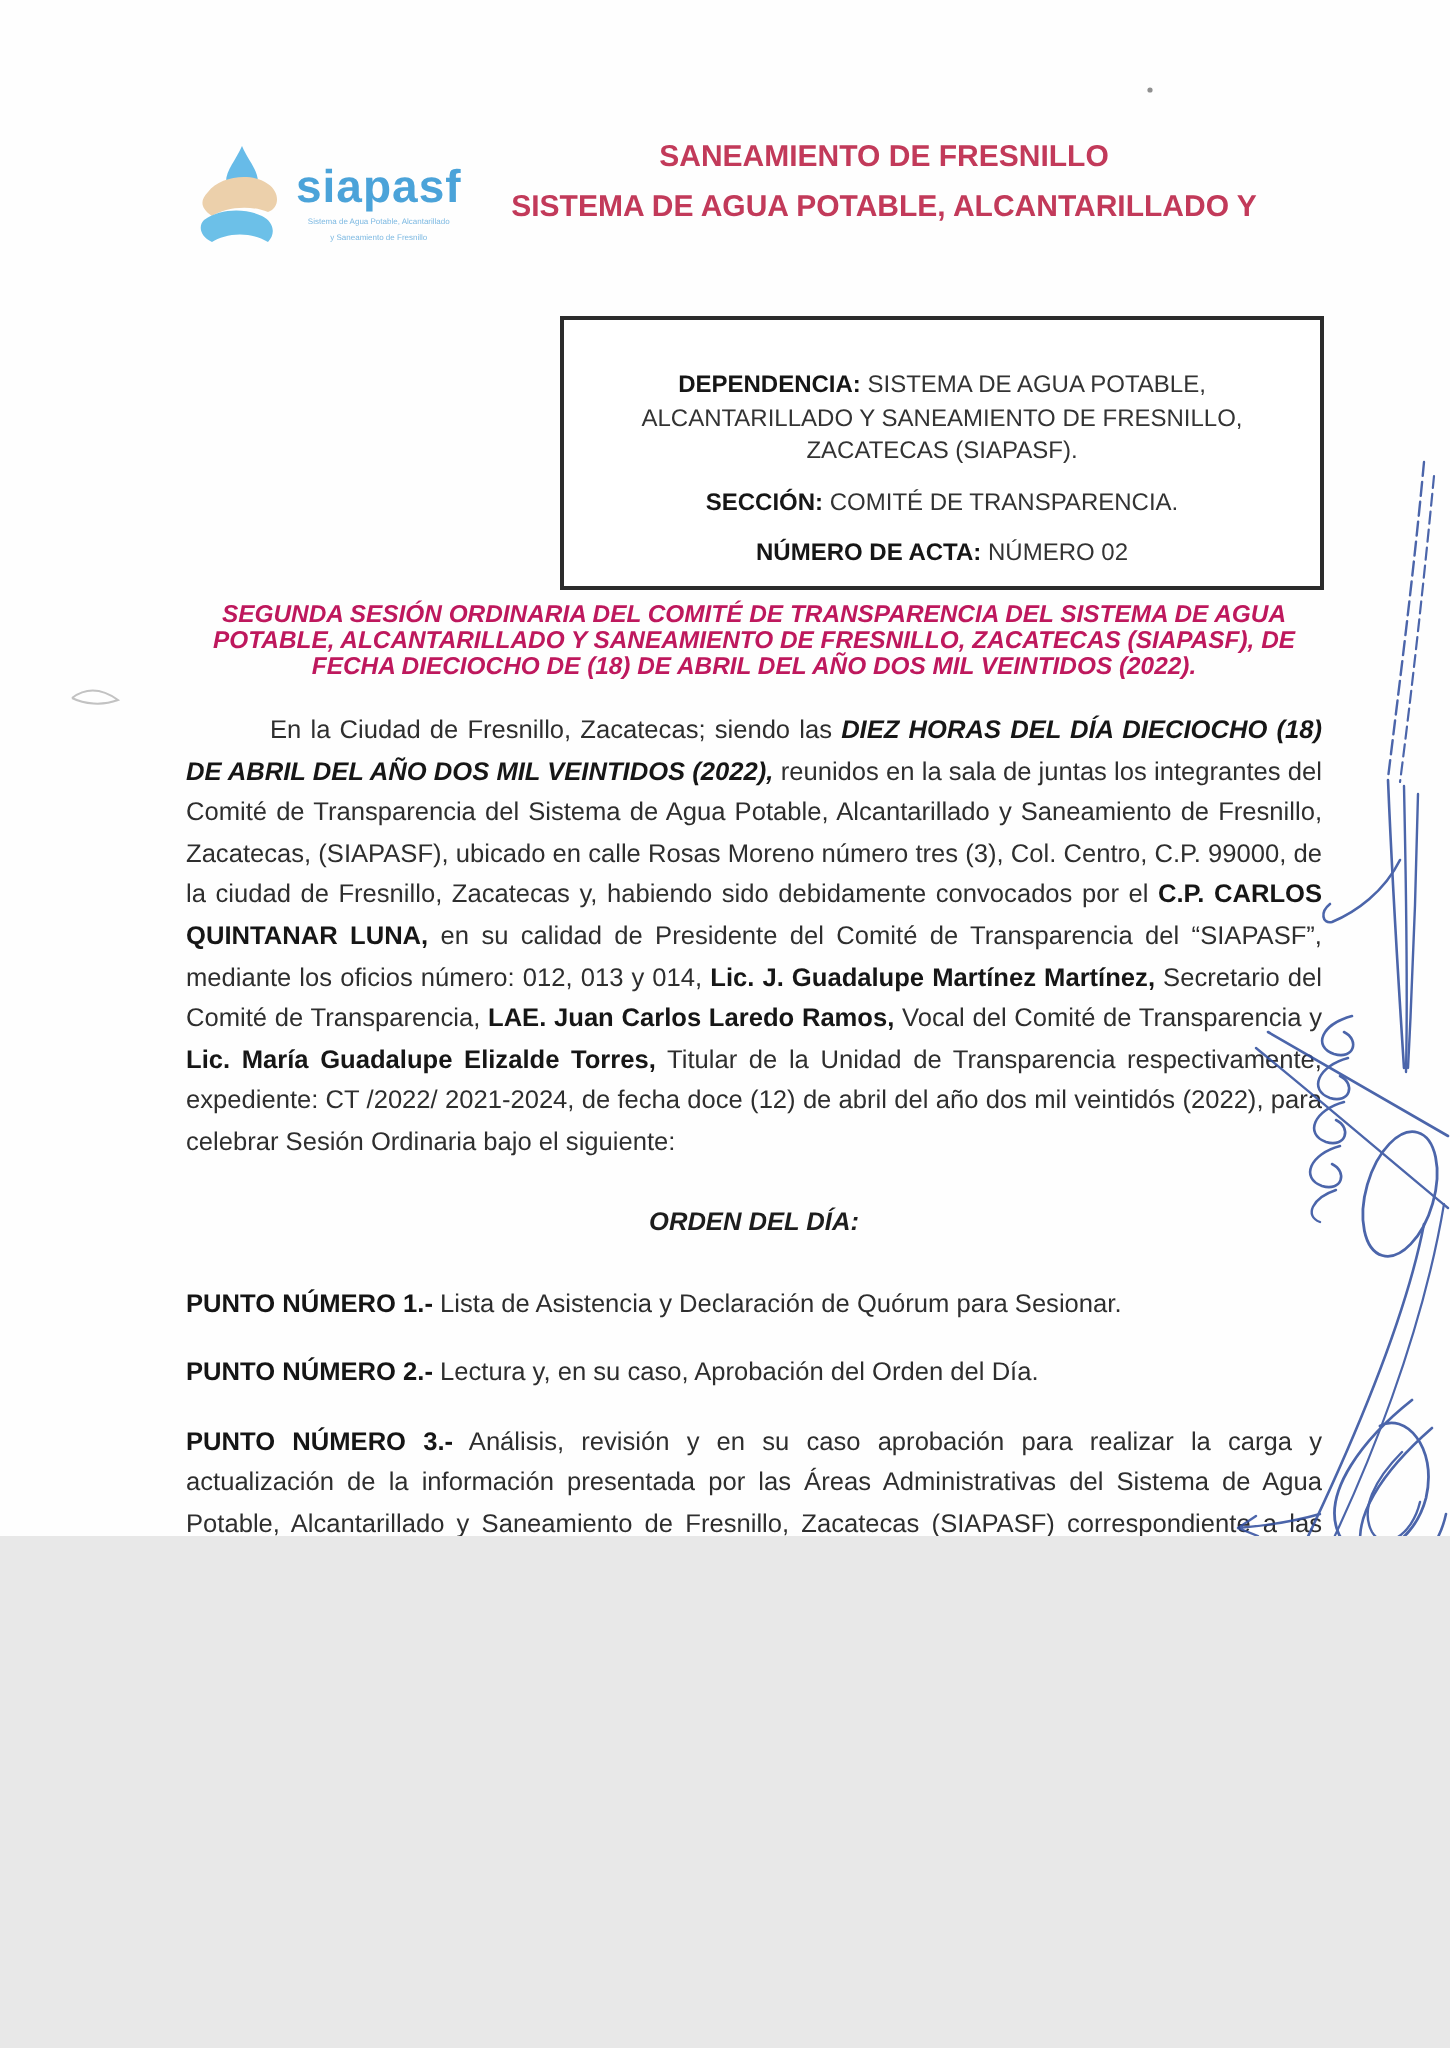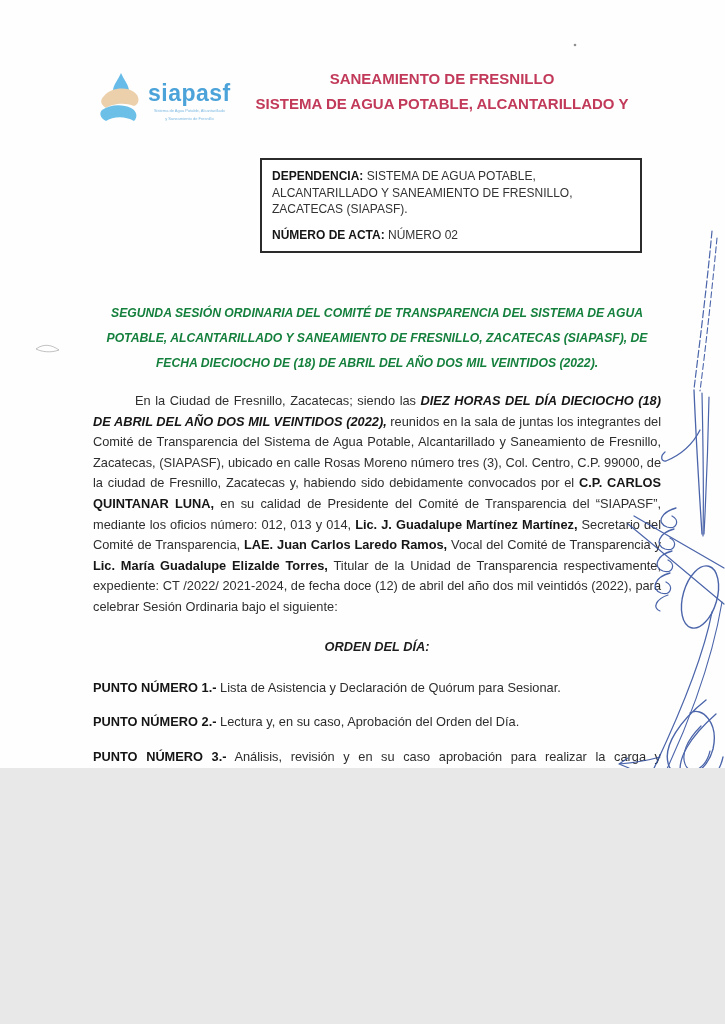--- a/index.html
+++ b/index.html
@@ -18,34 +18,34 @@
   .logo-art{flex:0 0 auto;}
   .logo-textcol{margin-left:2px;margin-top:10px;}
   .brand{font-size:23px;font-weight:bold;color:#4ba3d9;letter-spacing:.5px;line-height:1;}
   .tagline{font-size:4px;color:#7db9e2;line-height:5px;margin-top:3px;text-align:center;}
   .doc-title{
     position:absolute;left:238px;top:66px;width:408px;
     text-align:center;font-weight:bold;font-size:15px;line-height:25px;
   }
   
   .info-box{
-    position:absolute;left:260px;top:158px;width:358px;
+    position:absolute;left:280px;top:158px;width:358px;
     border:2px solid #2b2b2b;background:#fff;
-    padding:8px 10px 6px 10px;
-    font-size:12px;line-height:16.5px;
+    padding:24px 10px 6px 10px;
+    font-size:12px;line-height:16.5px;text-align:center;
   }
   .info-row{margin-bottom:9px;}
   .info-row:last-child{margin-bottom:2px;}
   .info-label{font-weight:bold;color:#161616;}
   .info-value{color:#333;}
   
   .content{position:absolute;left:93px;top:301px;width:568px;}
   .session-heading{
     text-align:center;font-weight:bold;font-style:italic;
-    font-size:12.2px;line-height:25px;color:#15803d;
+    font-size:12.2px;line-height:13px;color:#be185d;
     margin:0 4px;
   }
   .opening{
     margin-top:15px;text-align:justify;
     font-size:12.8px;line-height:20.6px;
     text-indent:42px;
   }
   .seg{color:#2e2e2e;margin-top:44px;}
   .seg.b{font-weight:bold;color:#161616;}
   .seg.i{font-style:italic;}
@@ -88,20 +88,23 @@
   </div>
 
   <div class="doc-title" style="color:#c23a5a;">
     <div>SANEAMIENTO DE FRESNILLO</div>
     <div>SISTEMA DE AGUA POTABLE, ALCANTARILLADO Y</div>
   </div>
 
   <div class="info-box">
     <div class="info-row">
       <span class="info-label">DEPENDENCIA:</span><span class="info-value"> SISTEMA DE AGUA POTABLE, ALCANTARILLADO Y SANEAMIENTO DE FRESNILLO, ZACATECAS (SIAPASF).</span>
+    </div>
+    <div class="info-row">
+      <span class="info-label">SECCIÓN:</span><span class="info-value"> COMITÉ DE TRANSPARENCIA.</span>
     </div>
     <div class="info-row">
       <span class="info-label">NÚMERO DE ACTA:</span><span class="info-value">  NÚMERO 02</span>
     </div>
   </div>
 
   <div class="content">
 
     <p class="session-heading">SEGUNDA SESIÓN ORDINARIA DEL COMITÉ DE TRANSPARENCIA DEL SISTEMA DE AGUA POTABLE, ALCANTARILLADO Y SANEAMIENTO DE FRESNILLO, ZACATECAS (SIAPASF), DE FECHA DIECIOCHO DE (18) DE ABRIL DEL AÑO DOS MIL VEINTIDOS (2022).</p>
 

